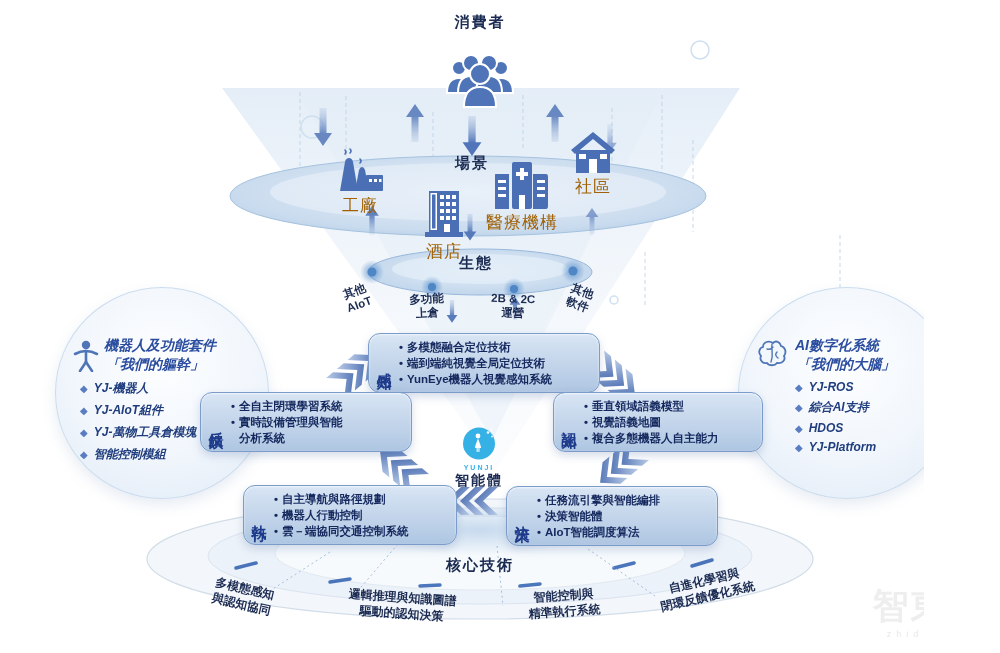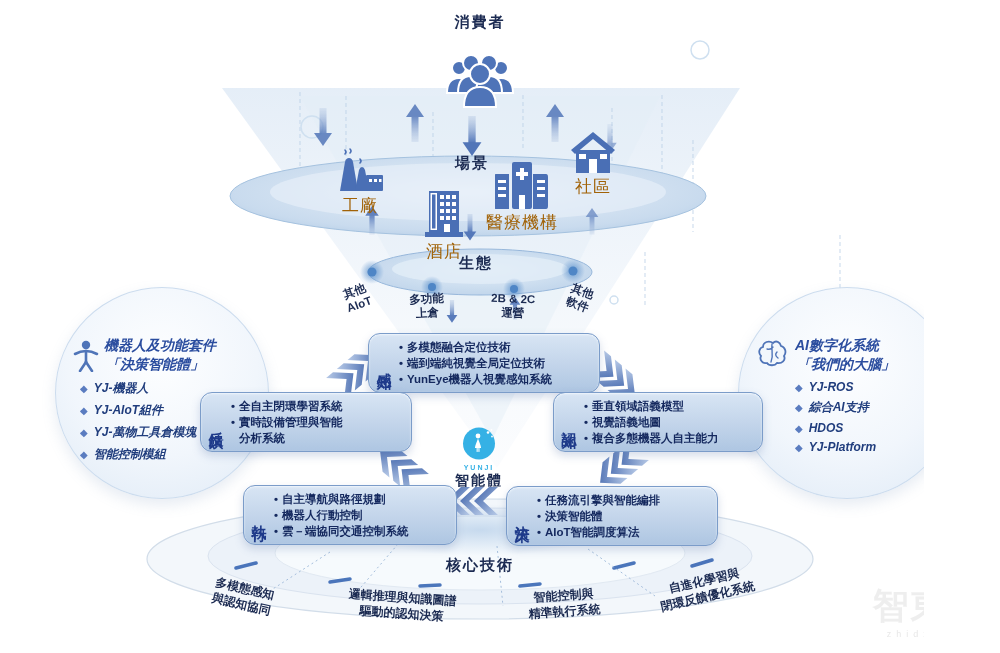--- a/index.html
+++ b/index.html
@@ -296,21 +296,21 @@
       <circle cx="14" cy="5" r="4.2" fill="#4f74b8"></circle>
       <g fill="none" stroke="#4f74b8" stroke-width="2.6" stroke-linecap="round">
         <path d="M3,14 Q14,8 25,14"></path>
         <path d="M14,11 V22"></path>
         <path d="M14,22 L8,31"></path>
           <path d="M14,22 L20,31"></path>
       </g>
     </svg>
     <div class="abs bubble-title" style="left:48px;top:48px;">
       <div>機器人及功能套件</div>
-      <div style="padding-left:2px;">「決策智能體」</div>
+      <div style="padding-left:2px;">「我們的軀幹」</div>
     </div>
     <div class="abs" style="left:24px;top:92px;">
       <div class="bubble-item">
           <span class="dia">◆</span>
           <span>YJ-機器人</span>
         </div>
       <div class="bubble-item">
           <span class="dia">◆</span>
           <span>YJ-AIoT組件</span>
         </div>

